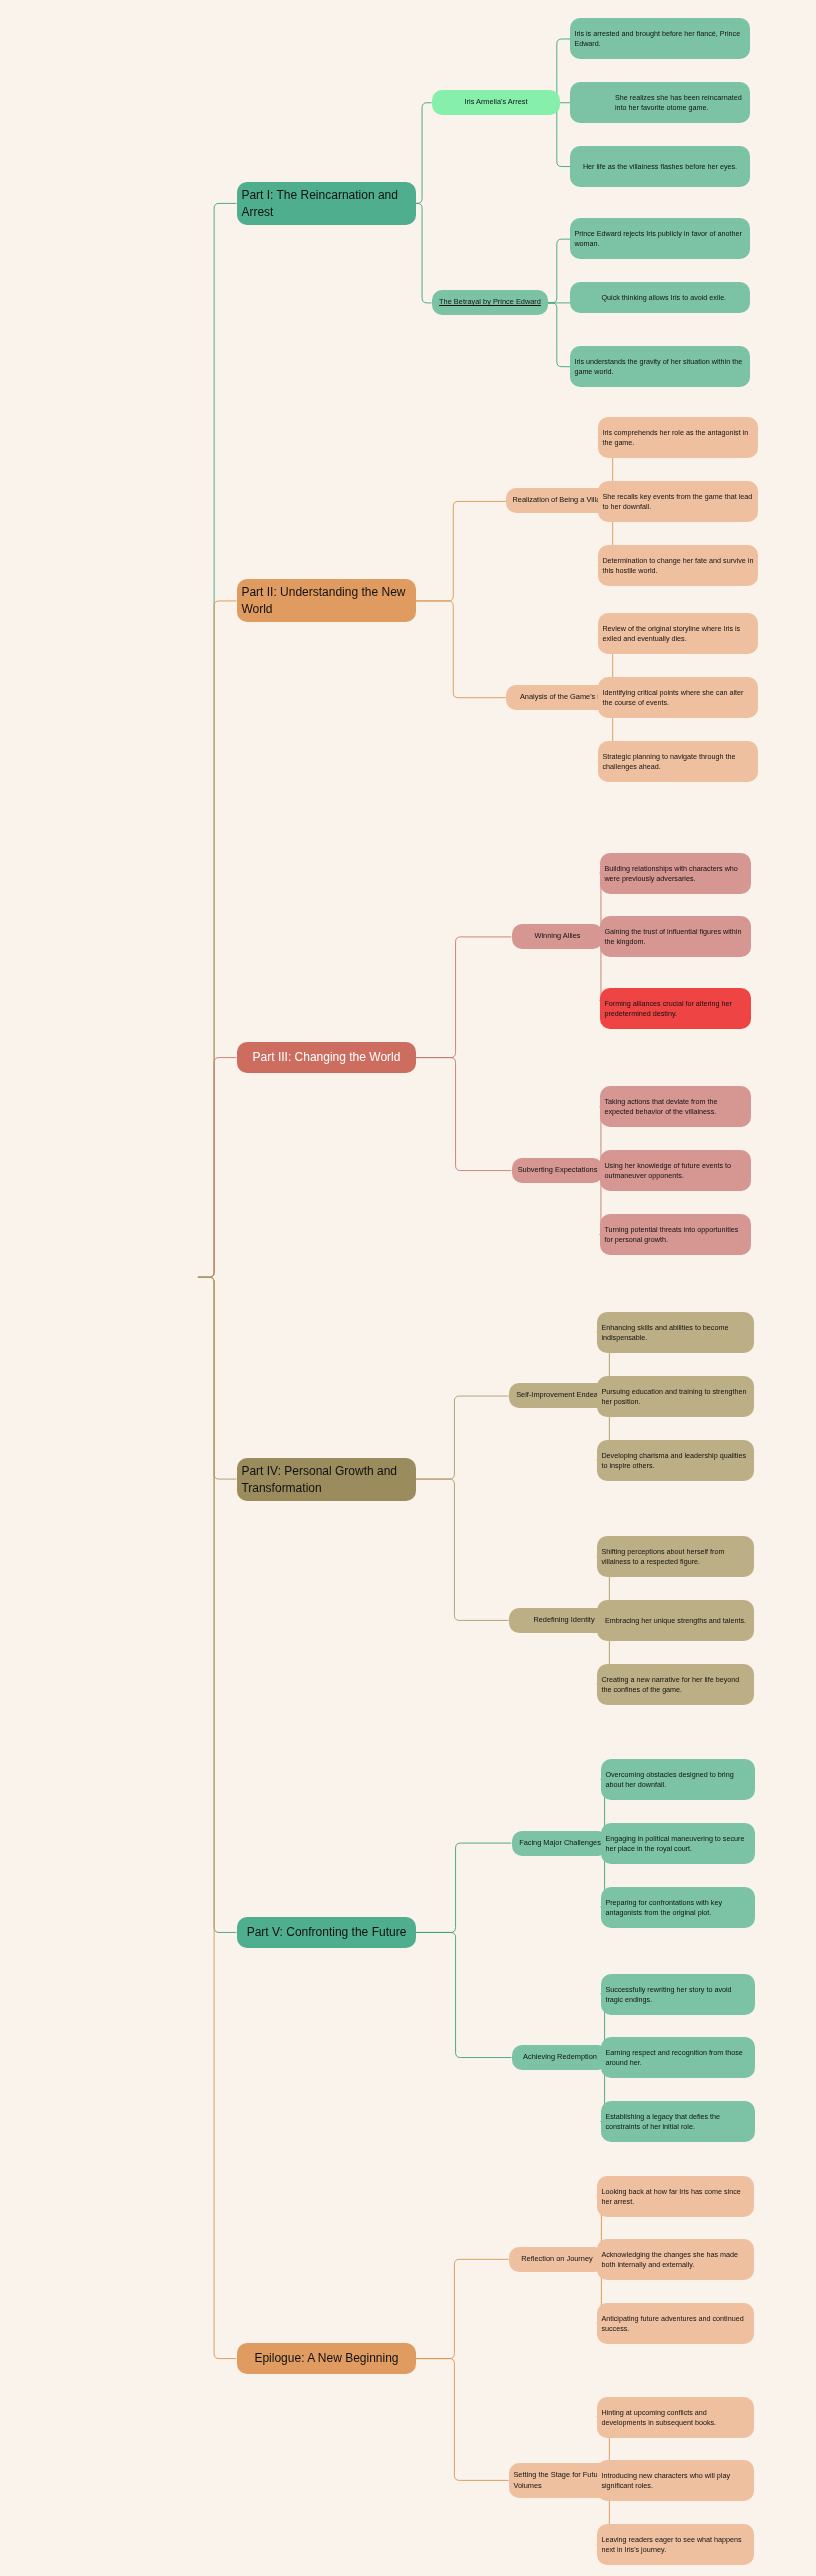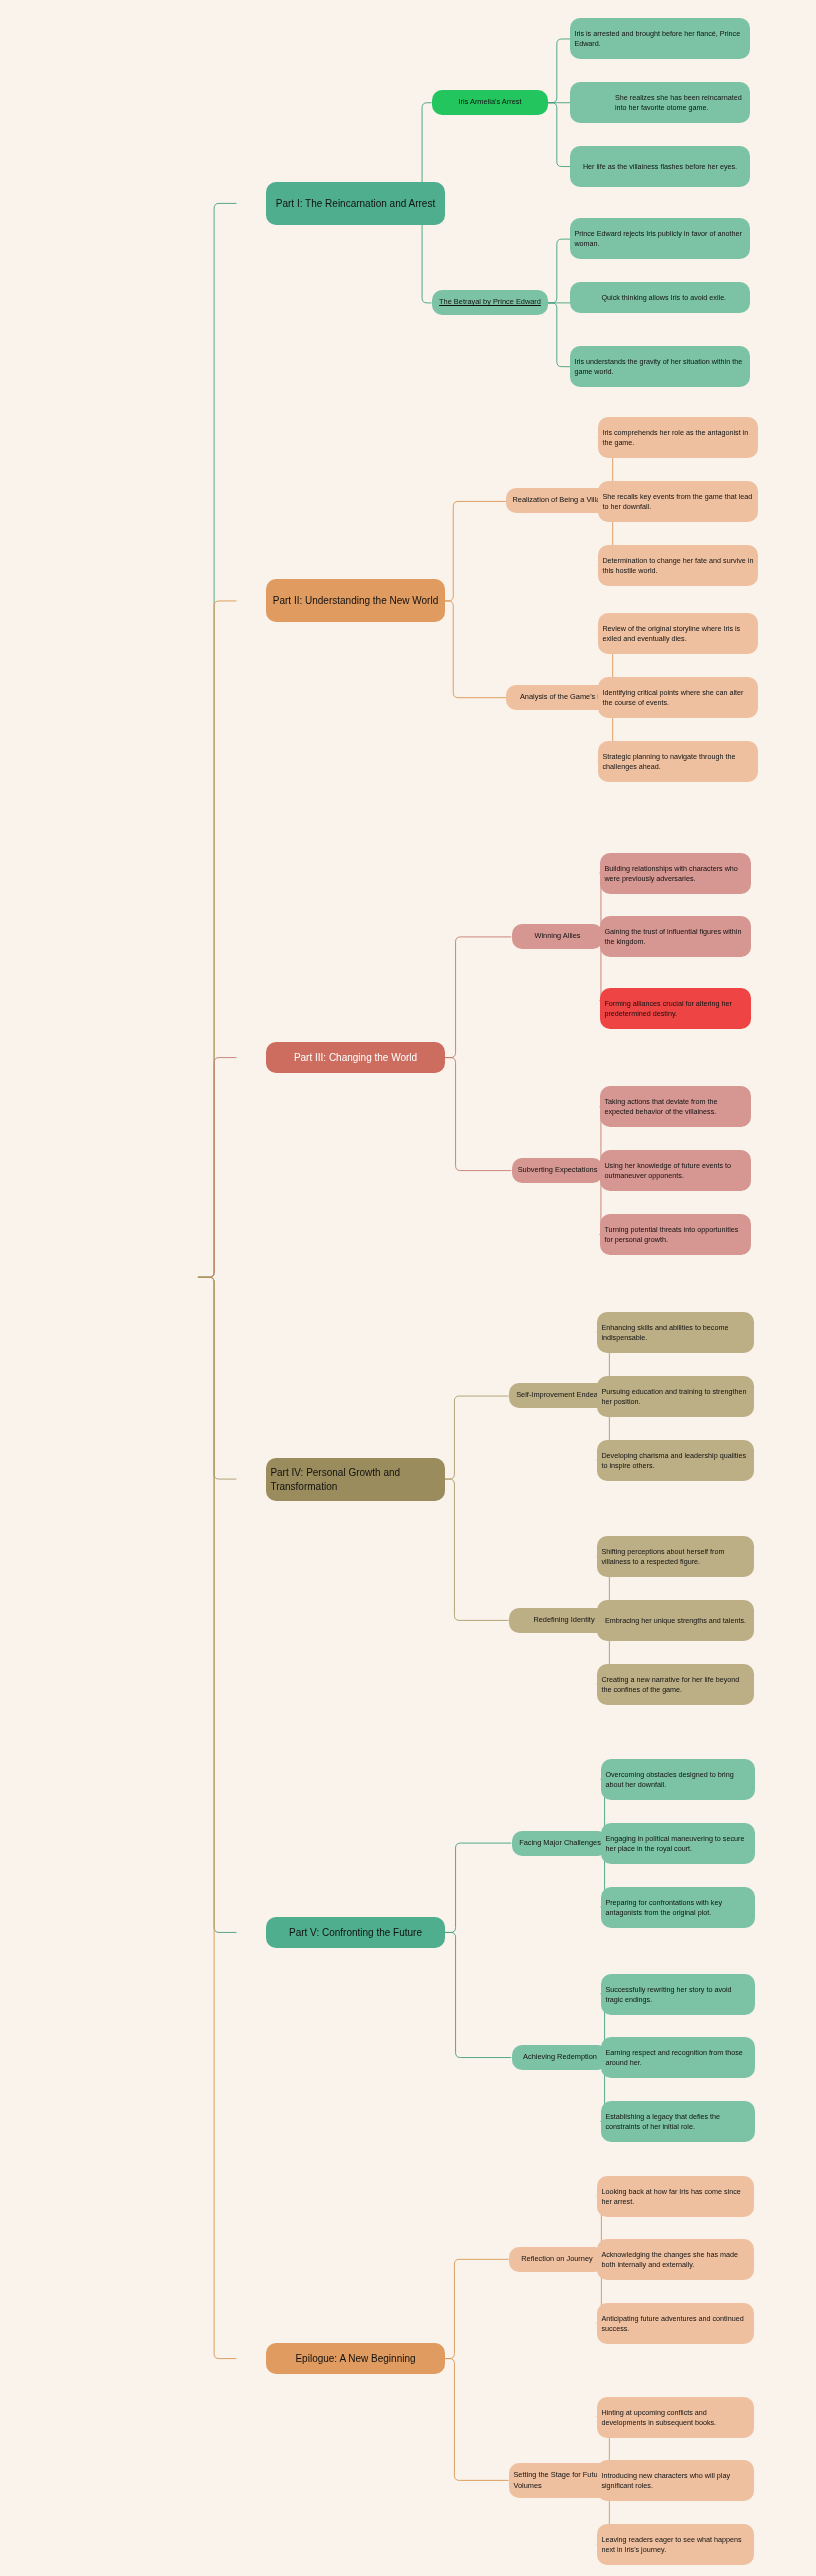--- a/index.html
+++ b/index.html
@@ -17,21 +17,21 @@
     align-items: center;
     justify-content: center;
     text-align: left;
     border-radius: 10px;
     color: #111111;
     line-height: 1.38;
     padding: 2.2px 4.4px;
     z-index: 2;
   }
   .root      { font-size: 8px; }
-  .lvl1      { font-size: 10px; margin-left: 29px; }
+  .lvl1      { font-size: 12px; }
   .lvl2      { font-size: 7.4px; }
   .lvl3      { font-size: 7.2px; }
 </style>
 </head>
 <body>
 
 <div id="canvas">
   <svg id="edges" viewBox="0 0 1484 4683">
       <path d="M 360 2322 L 380.4 2322 Q 389.4 2322 389.4 2313 L 389.4 378 Q 389.4 369 398.4 369 L 430 369" fill="none" stroke="#3d9e7c" stroke-width="1.6"></path>
       <path d="M 755 369 L 758.6 369 Q 767.6 369 767.6 360 L 767.6 195 Q 767.6 186 776.6 186 L 785 186" fill="none" stroke="#3d9e7c" stroke-width="1.6"></path>
@@ -82,21 +82,21 @@
       <path d="M 755 4288.5 L 817.4 4288.5 Q 826.4 4288.5 826.4 4279.5 L 826.4 4117 Q 826.4 4108 835.4 4108 L 925 4108" fill="none" stroke="#d9944f" stroke-width="1.6"></path>
       <path d="M 1100 4108 L 1084.7 4108 Q 1093.7 4108 1093.7 4099 L 1093.7 4001 Q 1093.7 3992 1102.7 3992 L 1085 3992" fill="none" stroke="#d9944f" stroke-width="1.6"></path>
       <path d="M 1100 4108 L 1085 4108" fill="none" stroke="#d9944f" stroke-width="1.6"></path>
       <path d="M 1100 4108 L 1084.7 4108 Q 1093.7 4108 1093.7 4117 L 1093.7 4215 Q 1093.7 4224 1102.7 4224 L 1085 4224" fill="none" stroke="#d9944f" stroke-width="1.6"></path>
       <path d="M 755 4288.5 L 817.4 4288.5 Q 826.4 4288.5 826.4 4297.5 L 826.4 4501 Q 826.4 4510 835.4 4510 L 925 4510" fill="none" stroke="#d9944f" stroke-width="1.6"></path>
       <path d="M 1125 4510 L 1099.2 4510 Q 1108.2 4510 1108.2 4501 L 1108.2 4403 Q 1108.2 4394 1117.2 4394 L 1085 4394" fill="none" stroke="#d9944f" stroke-width="1.6"></path>
       <path d="M 1125 4510 L 1085 4510" fill="none" stroke="#d9944f" stroke-width="1.6"></path>
       <path d="M 1125 4510 L 1099.2 4510 Q 1108.2 4510 1108.2 4519 L 1108.2 4617 Q 1108.2 4626 1117.2 4626 L 1085 4626" fill="none" stroke="#d9944f" stroke-width="1.6"></path>
     </svg>
     <div class="node lvl1" style="left: 237px; top: 182px; width: 179px; height: 43px; background: rgb(79, 174, 142);">Part I: The Reincarnation and Arrest</div>
-    <div class="node lvl2" style="left: 432px; top: 90px; width: 116px; height: 25px; background: #22c55e;">Iris Armelia's Arrest</div>
+    <div class="node lvl2" style="left: 432px; top: 90px; width: 128px; height: 25px; background: #86efac;">Iris Armelia's Arrest</div>
     <div class="node lvl3" style="left: 570px; top: 18px; width: 180px; height: 41px; background: rgb(124, 195, 165);">Iris is arrested and brought before her fiancé, Prince Edward.</div>
     <div class="node lvl3" style="left: 570px; top: 82px; width: 180px; height: 41px; background: rgb(124, 195, 165); padding-left: 45px;">She realizes she has been reincarnated into her favorite otome game.</div>
     <div class="node lvl3" style="left: 570px; top: 146px; width: 180px; height: 41px; background: rgb(124, 195, 165);">Her life as the villainess flashes before her eyes.</div>
     <div class="node lvl2" style="left: 432px; top: 290px; width: 116px; height: 25px; background: rgb(124, 195, 165); text-decoration: underline;">The Betrayal by Prince Edward</div>
     <div class="node lvl3" style="left: 570px; top: 218px; width: 180px; height: 41px; background: rgb(124, 195, 165);">Prince Edward rejects Iris publicly in favor of another woman.</div>
     <div class="node lvl3" style="left: 570px; top: 282px; width: 180px; height: 31px; background: rgb(124, 195, 165); padding-left: 12px;">Quick thinking allows Iris to avoid exile.</div>
     <div class="node lvl3" style="left: 570px; top: 346px; width: 180px; height: 41px; background: rgb(124, 195, 165);">Iris understands the gravity of her situation within the game world.</div>
     <div class="node lvl1" style="left: 237px; top: 579px; width: 179px; height: 43px; background: rgb(224, 155, 96);">Part II: Understanding the New World</div>
     <div class="node lvl2" style="left: 506px; top: 488px; width: 118px; height: 25px; background: rgb(238, 192, 160);">Realization of Being a Villainess</div>
     <div class="node lvl3" style="left: 598px; top: 417px; width: 160px; height: 41px; background: rgb(238, 192, 160);">Iris comprehends her role as the antagonist in the game.</div>

